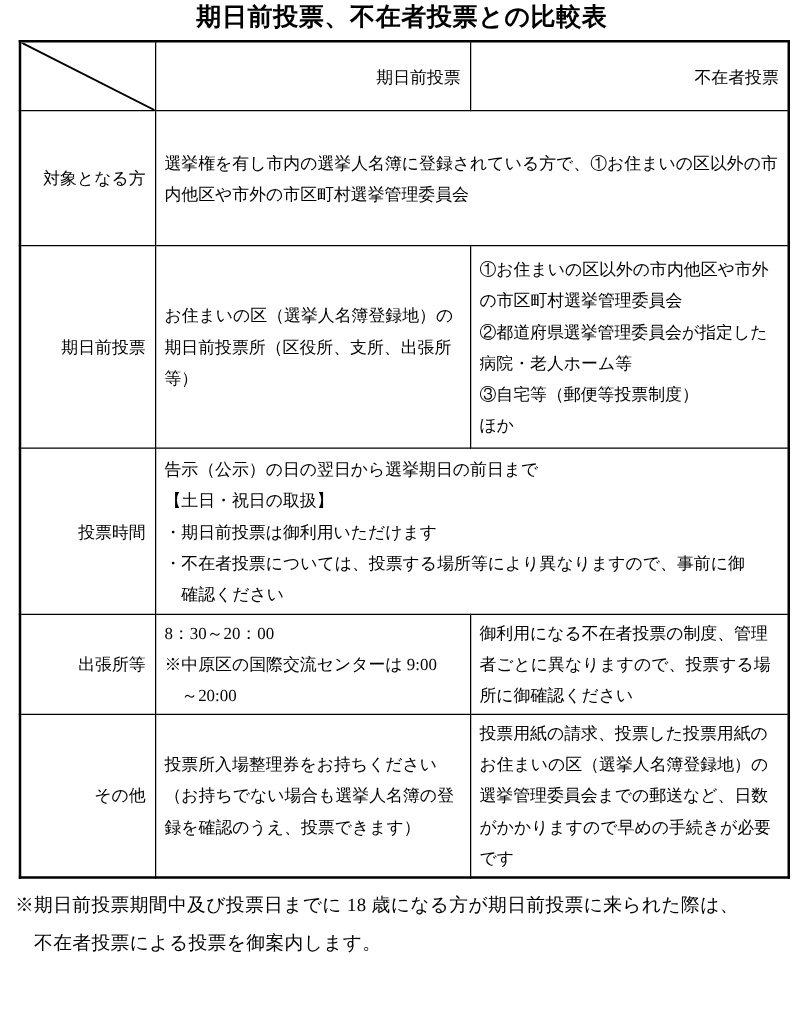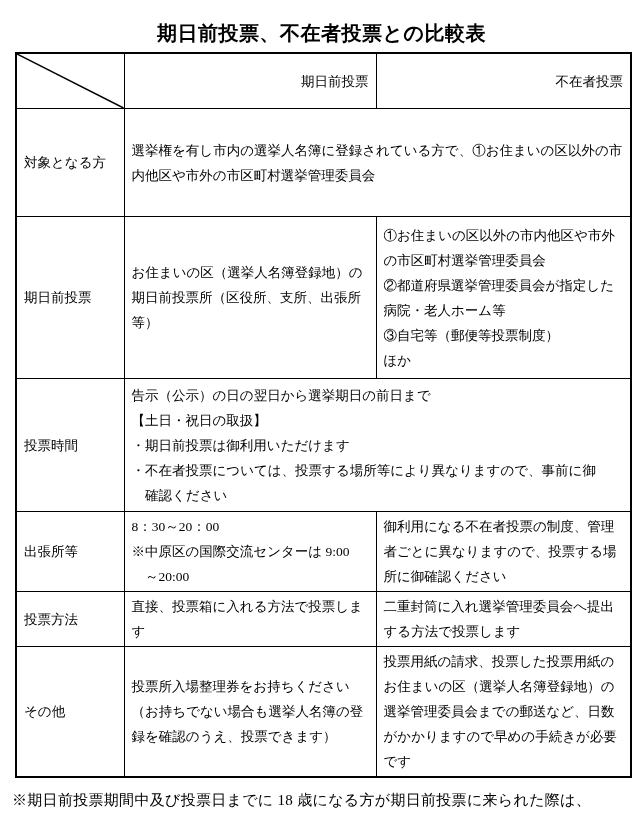--- a/index.html
+++ b/index.html
@@ -5,21 +5,21 @@
   html, body {
     margin: 0;
     padding: 0;
     background: #ffffff;
     width: 643px;
     height: 820px;
     color: #000;
     font-family: "Liberation Serif", "DejaVu Serif", serif;
   }
   .page-title {
-    margin: 20px 0 5px 0;
+    margin: 0 0 5px 0;
     text-align: center;
     font-family: "Liberation Sans", "DejaVu Sans", sans-serif;
     font-weight: bold;
     font-size: 20px;
     letter-spacing: 0.5px;
   }
   table.cmp {
     border-collapse: collapse;
     table-layout: fixed;
     width: 615px;
@@ -33,21 +33,21 @@
     border: 1px solid #000;
     font-weight: normal;
     font-size: 13.5px;
     line-height: 25px;
     vertical-align: middle;
     padding: 2px 7px;
     white-space: pre-line;
     overflow: hidden;
   }
   .cmp thead th { text-align: right; }
-  .cmp th.rowhead { text-align: left; }
+  .cmp th.rowhead { text-align: right; }
   tr.r-head   { height: 54px; }
   tr.r-eligible { height: 108px; }
   tr.r-place  { height: 162px; }
   tr.r-period { height: 133px; }
   tr.r-time   { height: 73px; }
   tr.r-method { height: 54px; }
   tr.r-other  { height: 125px; }
   .diag-cell {
     position: relative;
     padding: 0;
@@ -109,25 +109,20 @@
 ・不在者投票については、投票する場所等により異なりますので、事前に御
 　確認ください</td>
     </tr>
     <tr class="r-time">
       <th class="rowhead">出張所等</th>
       <td>8：30～20：00
 ※中原区の国際交流センターは 9:00
 　～20:00</td>
       <td>御利用になる不在者投票の制度、管理者ごとに異なりますので、投票する場所に御確認ください</td>
     </tr>
-    <tr class="r-method">
-      <th class="rowhead">投票方法</th>
-      <td>直接、投票箱に入れる方法で投票します</td>
-      <td>二重封筒に入れ選挙管理委員会へ提出する方法で投票します</td>
-    </tr>
     <tr class="r-other">
       <th class="rowhead">その他</th>
       <td>投票所入場整理券をお持ちください
 （お持ちでない場合も選挙人名簿の登録を確認のうえ、投票できます）</td>
       <td>投票用紙の請求、投票した投票用紙のお住まいの区（選挙人名簿登録地）の選挙管理委員会までの郵送など、日数がかかりますので早めの手続きが必要です</td>
     </tr>
   </tbody>
 </table>
 
 <div class="footnote">※期日前投票期間中及び投票日までに 18 歳になる方が期日前投票に来られた際は、

